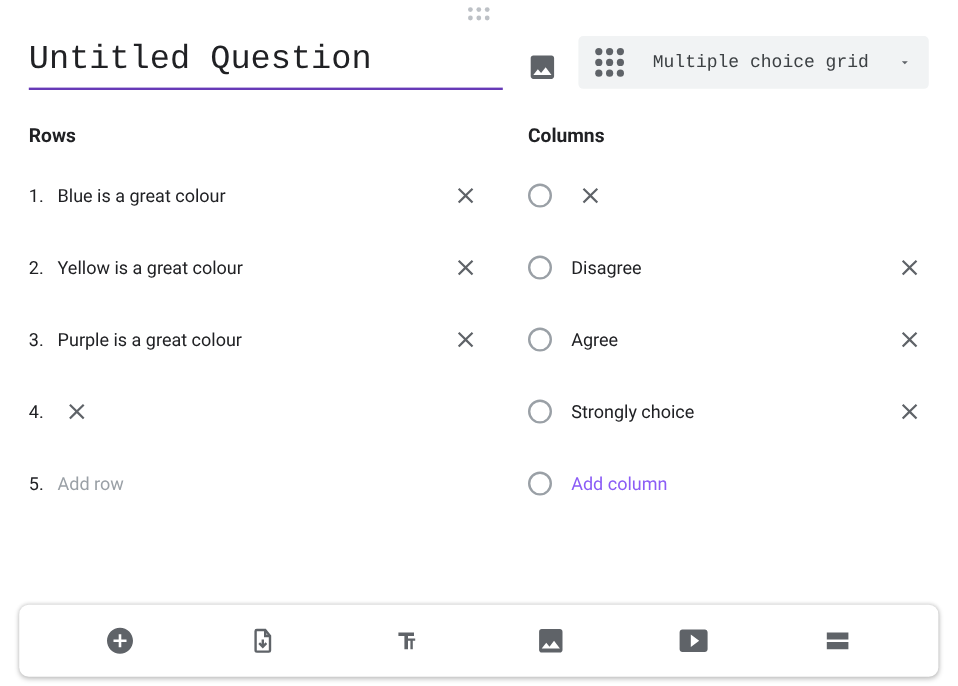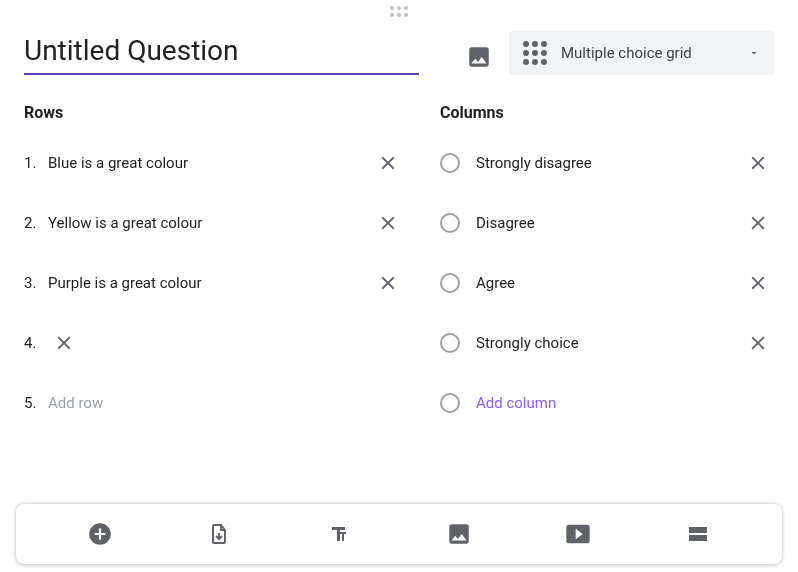--- a/index.html
+++ b/index.html
@@ -27,23 +27,24 @@
     gap: 3px;
   }
   .drag-dots span {
     width: 4px; height: 4px; background: #bdc1c6; border-radius: 50%;
   }
   .card {
     padding: 0 24px 0 24px;
   }
   .header-row {
     display: flex;
-    align-items: flex-end;
+    align-items: center;
     gap: 16px;
     margin-top: 6px;
+    font-family: Liberation Mono, monospace;
   }
   .title-wrap { flex: 0 0 395px; }
   .title-input {
     width: 100%;
     border: none;
     border-bottom: 2px solid #673ab7;
     font-size: 28px;
     line-height: 1.3;
     padding: 4px 0 4px 0;
     outline: none;
@@ -60,21 +61,21 @@
   .image-btn {
     width: 28px; height: 28px;
     display: flex; align-items: center; justify-content: center;
     color: #5f6368;
     cursor: pointer;
     margin-top: 8px;
   }
   .type-dropdown {
     display: flex;
     align-items: center;
-    gap: 14px;
+    gap: 24px;
     background: #f1f3f4;
     border-radius: 4px;
     padding: 10px 14px;
     cursor: pointer;
     margin-top: 0;
     min-width: 265px;
   }
   .type-dropdown .grid-icon {
     display: grid;
     grid-template-columns: repeat(3,6px);
@@ -238,21 +239,20 @@
         <div class="row-num">5.</div>
         <div class="row-label placeholder">Add row</div>
       </div>
     </div>
 
     <div class="col cols-col">
       <div class="section-head">Columns</div>
 
       <div class="item-row">
         <div class="radio-circle"></div>
-        <div class="col-label">Strongly disagree</div>
         <div class="remove-x">
           <svg width="22" height="22" viewBox="0 0 24 24" fill="#5f6368">
               <path d="M19 6.41 17.59 5 12 10.59 6.41 5 5 6.41 10.59 12 5 17.59 6.41 19 12 13.41 17.59 19 19 17.59 13.41 12z"></path>
             </svg>
         </div>
       </div>
       <div class="item-row">
         <div class="radio-circle"></div>
         <div class="col-label">Disagree</div>
         <div class="remove-x">

